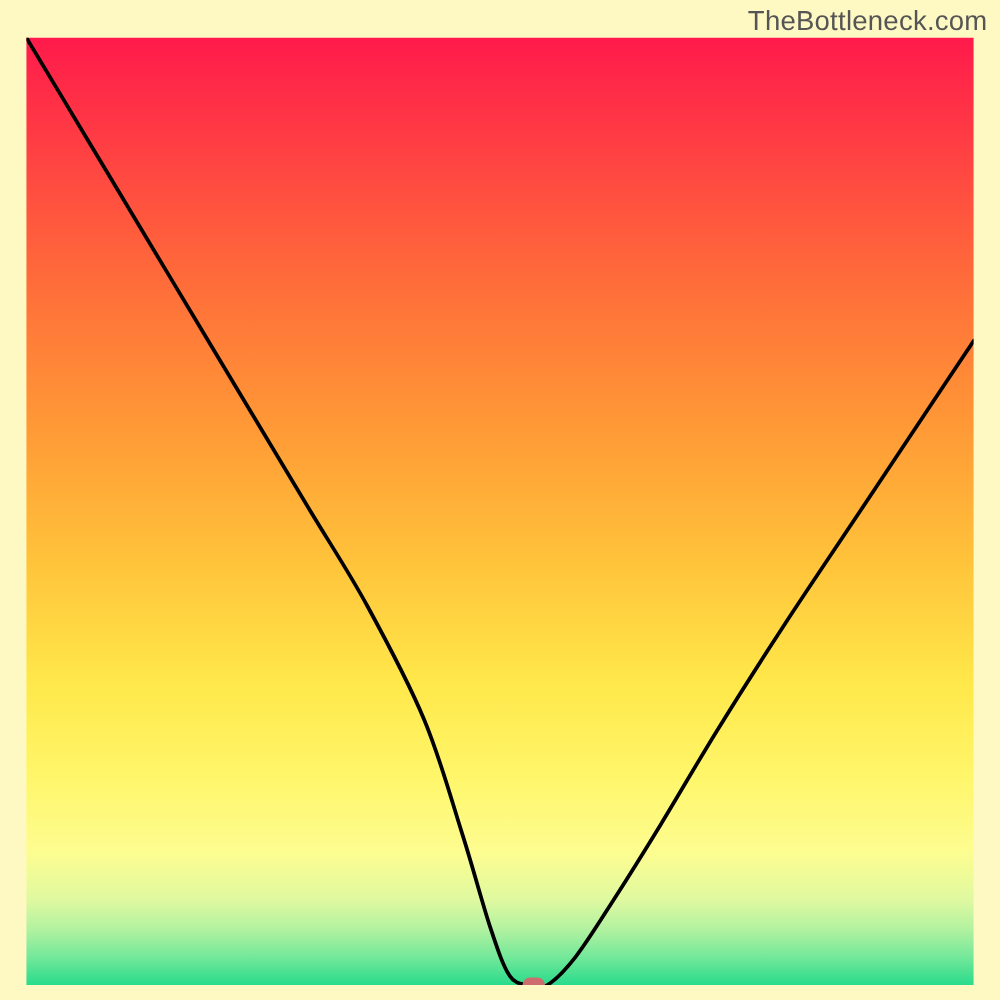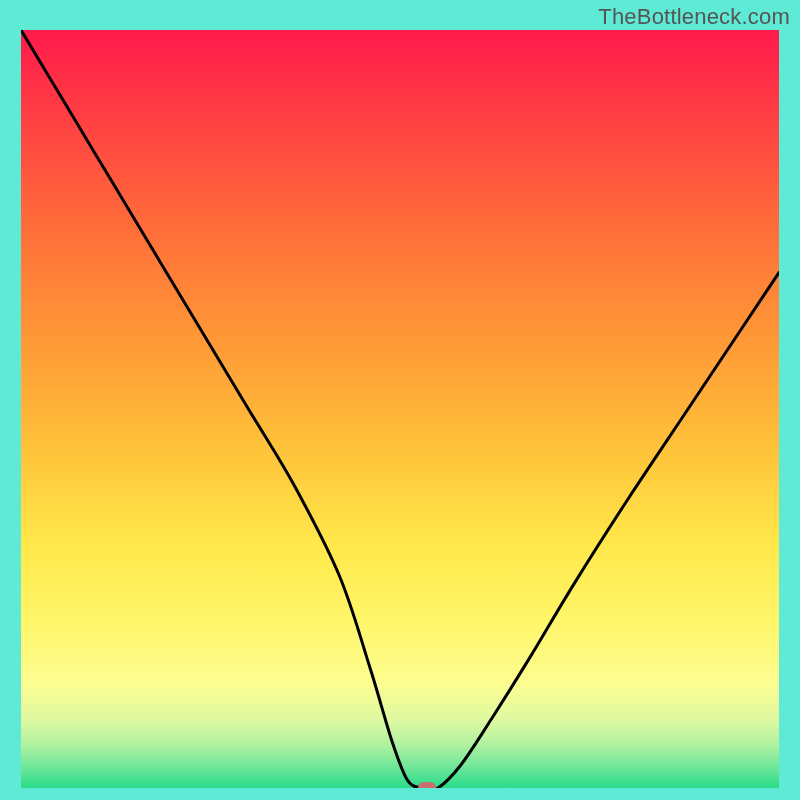--- a/index.html
+++ b/index.html
@@ -8,21 +8,21 @@
     width: 800px;
     height: 800px;
     background: #000;
     font-family: Arial, Helvetica, sans-serif;
     overflow: hidden;
   }
   .frame {
     position: relative;
     width: 800px;
     height: 800px;
-    background: #5eead4;
+    background: #fef9c3;
   }
   .watermark {
     position: absolute;
     top: 4px;
     right: 10px;
     color: #555;
     font-size: 22px;
     font-weight: 500;
     letter-spacing: 0.2px;
     z-index: 3;

